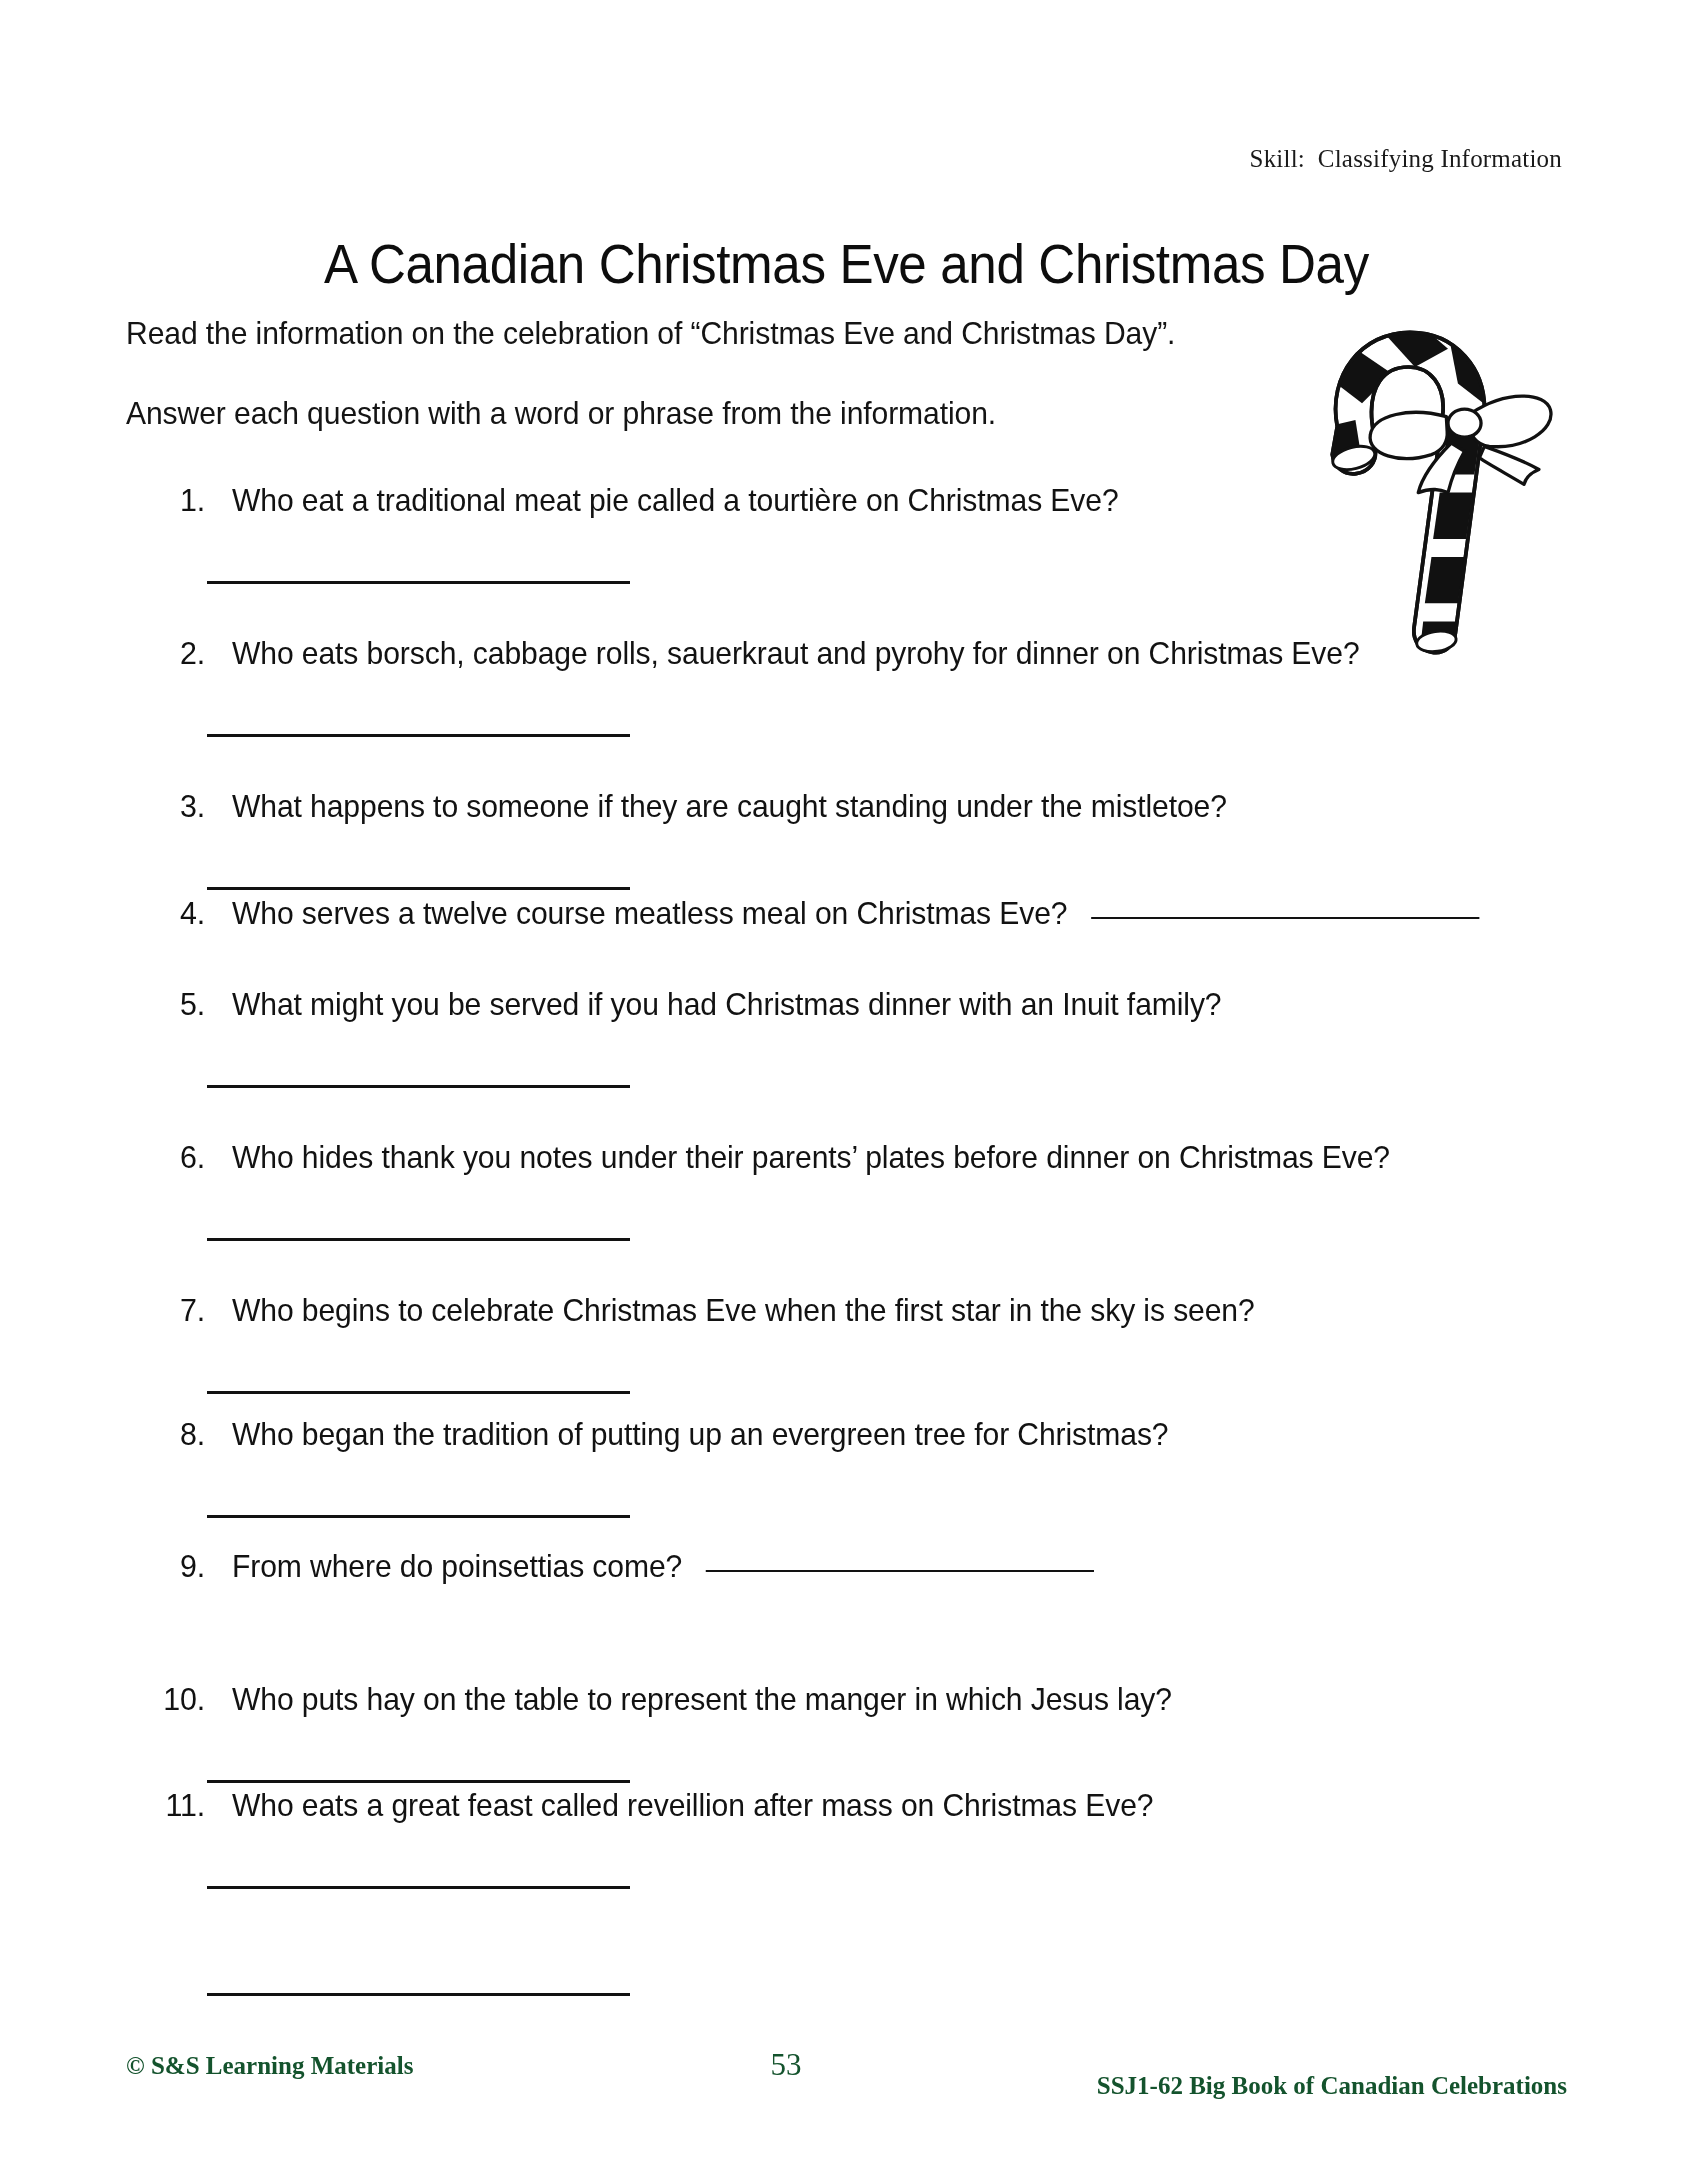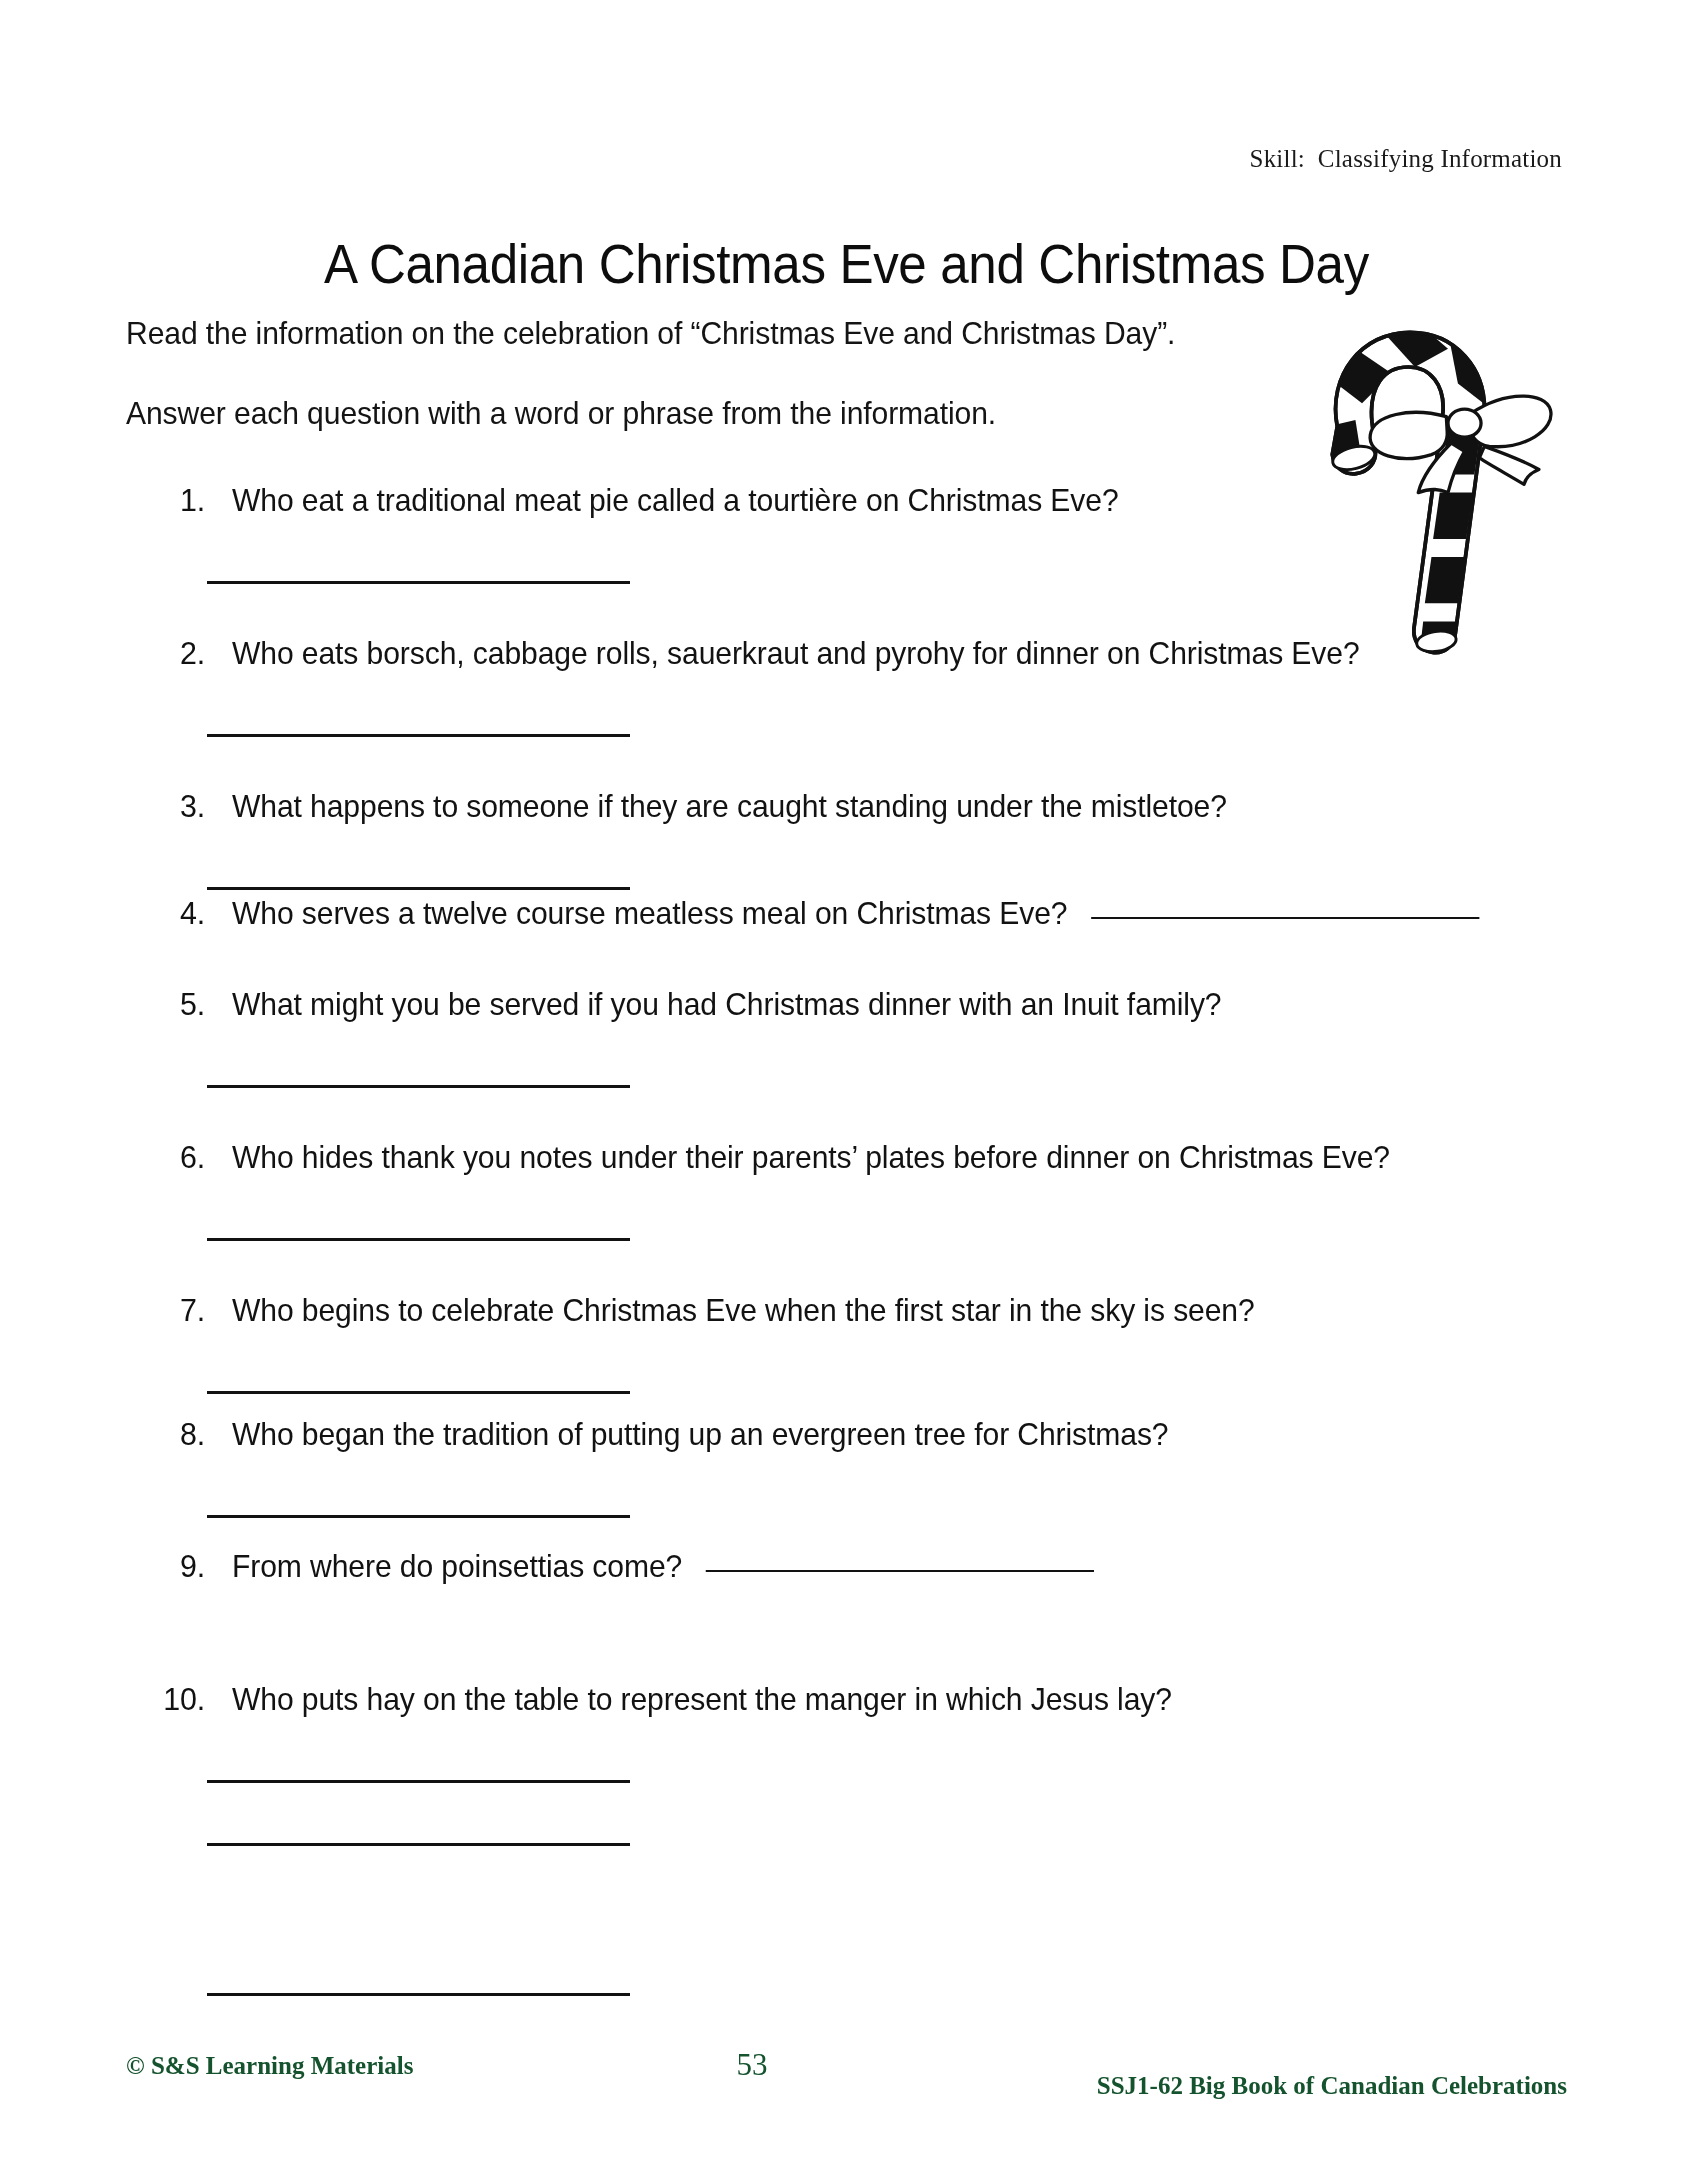--- a/index.html
+++ b/index.html
@@ -125,21 +125,21 @@
     bottom: 98px;
     width: 1693px;
     height: 33px;
     font-family: "Liberation Serif", serif;
     font-weight: bold;
     font-size: 25px;
     color: #14532d;
   }
   .footer-left  { position: absolute; left: 126px;  top: 0; white-space: nowrap; }
   .footer-mid   { position: absolute; left: 0; top: -5px; width: 1504px; text-align: center;
-                  font-family: "Liberation Serif", serif; font-weight: 400; font-size: 31px; }
+                  font-family: "Liberation Serif", serif; font-weight: 400; font-size: 31px; padding-left: 34px; }
   .footer-right { position: absolute; right: 126px; top: 0; white-space: nowrap; margin-top: 20px; }
 
   
   .candy-cane {
     position: absolute;
     left: 1286px;
     top: 304px;
     width: 281px;
     height: 364px;
     pointer-events: none;
@@ -303,20 +303,24 @@
         </div>
       </div>
       <div style="position: absolute; top: 1153px; left: 0px; width: 1693px; margin-top: 46px;">
         <div class="q-row">
           <div class="q-num">10.</div>
           <div class="q-text"><span>Who puts hay on the table to represent the manger in which Jesus lay?</span></div>
         </div>
         <div class="answer-line" style="width: 423px; margin-top: 59px;"></div>
       </div>
       <div style="position: absolute; top: 1305px; left: 0px; width: 1693px;">
+        <div class="q-row">
+          <div class="q-num">11.</div>
+          <div class="q-text"><span>Who eats a great feast called reveillion after mass on Christmas Eve?</span></div>
+        </div>
         <div class="answer-line" style="width: 423px; margin-top: 59px;"></div>
       </div>
       <div style="position: absolute; top: 1455px; left: 0px; width: 1693px;">
         <div class="answer-line" style="width: 423px; margin-top: 59px;"></div>
       </div>
     </div>
 
   <div class="footer">
     <span class="footer-left">© S&amp;S Learning Materials</span>
     <span class="footer-mid">53</span>

